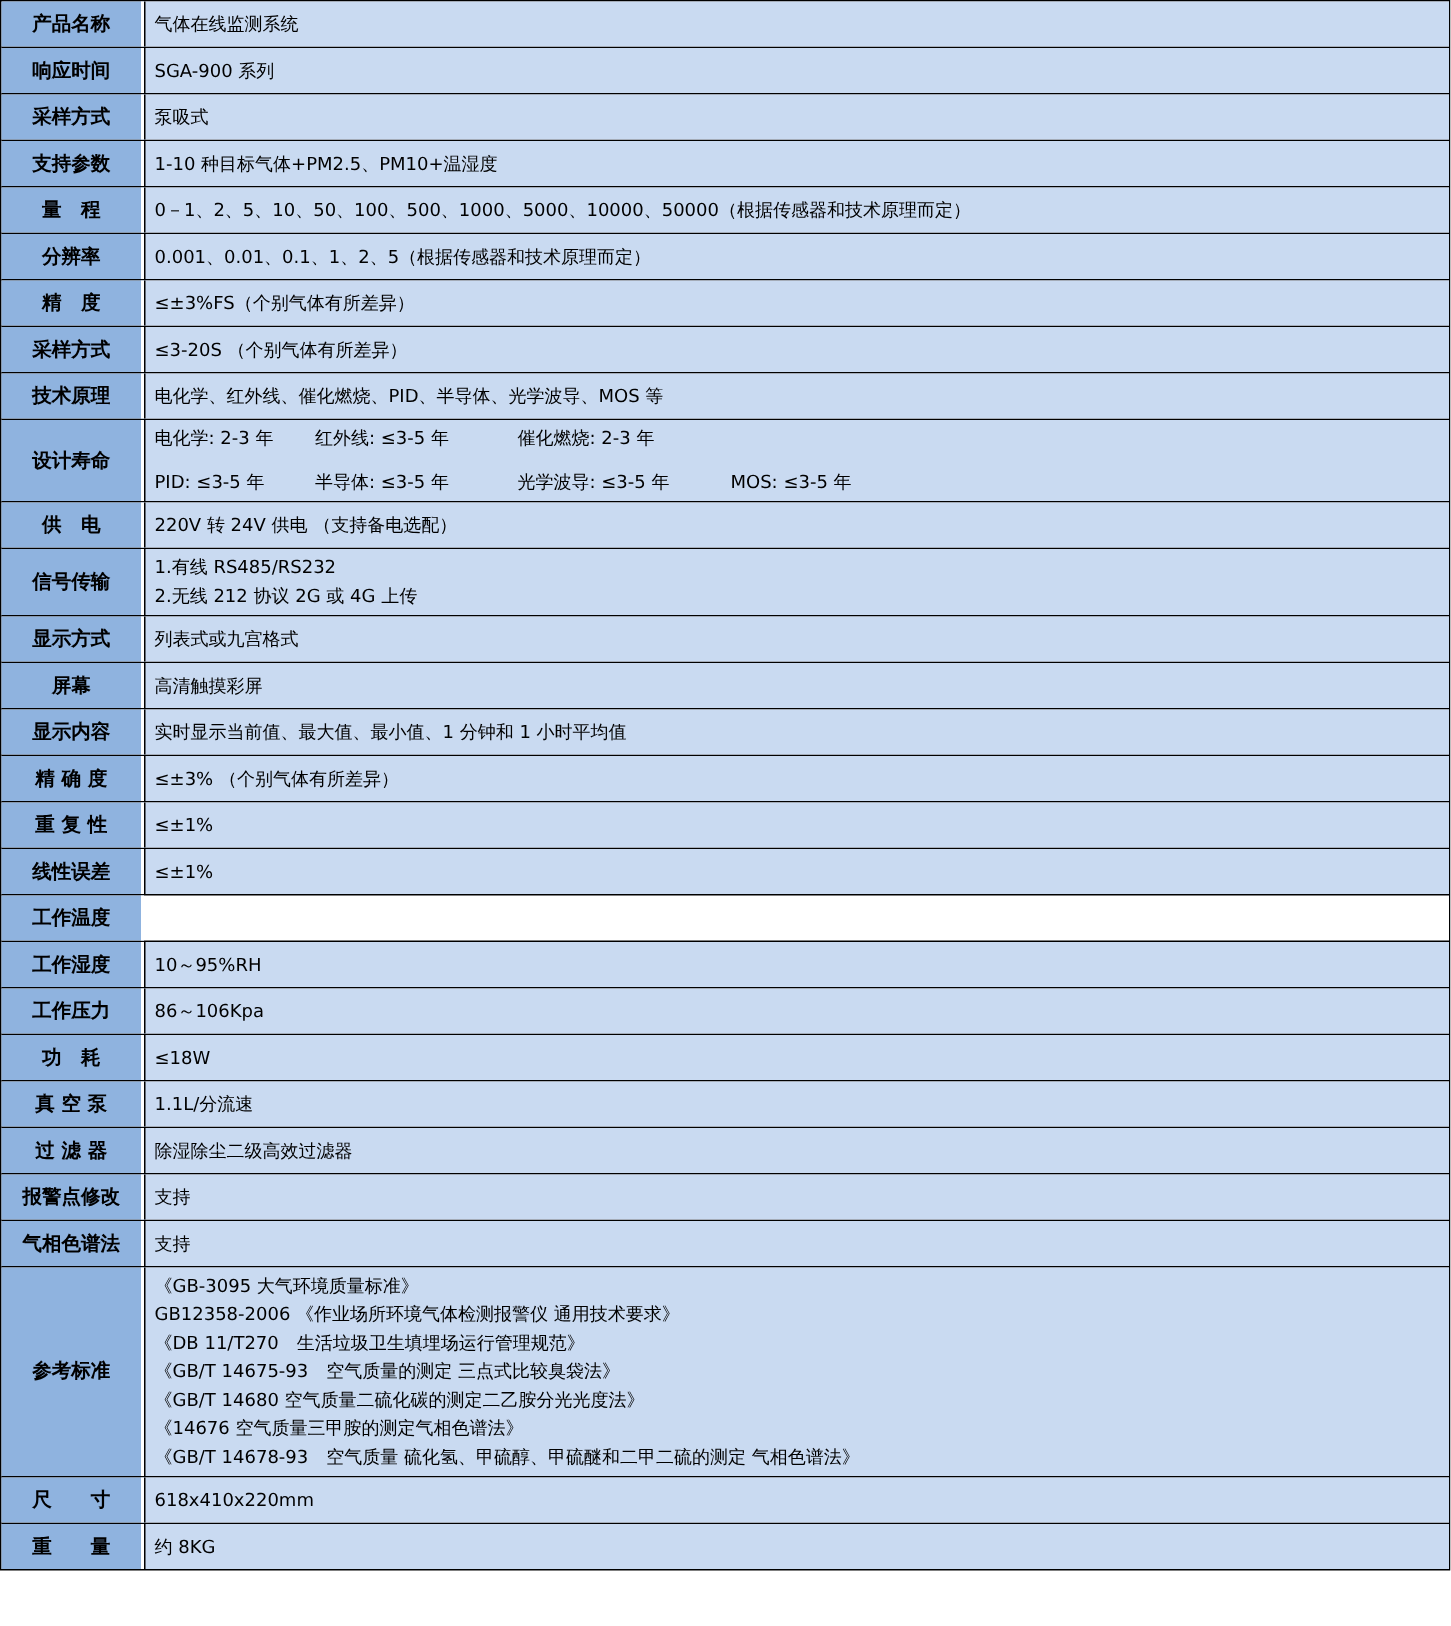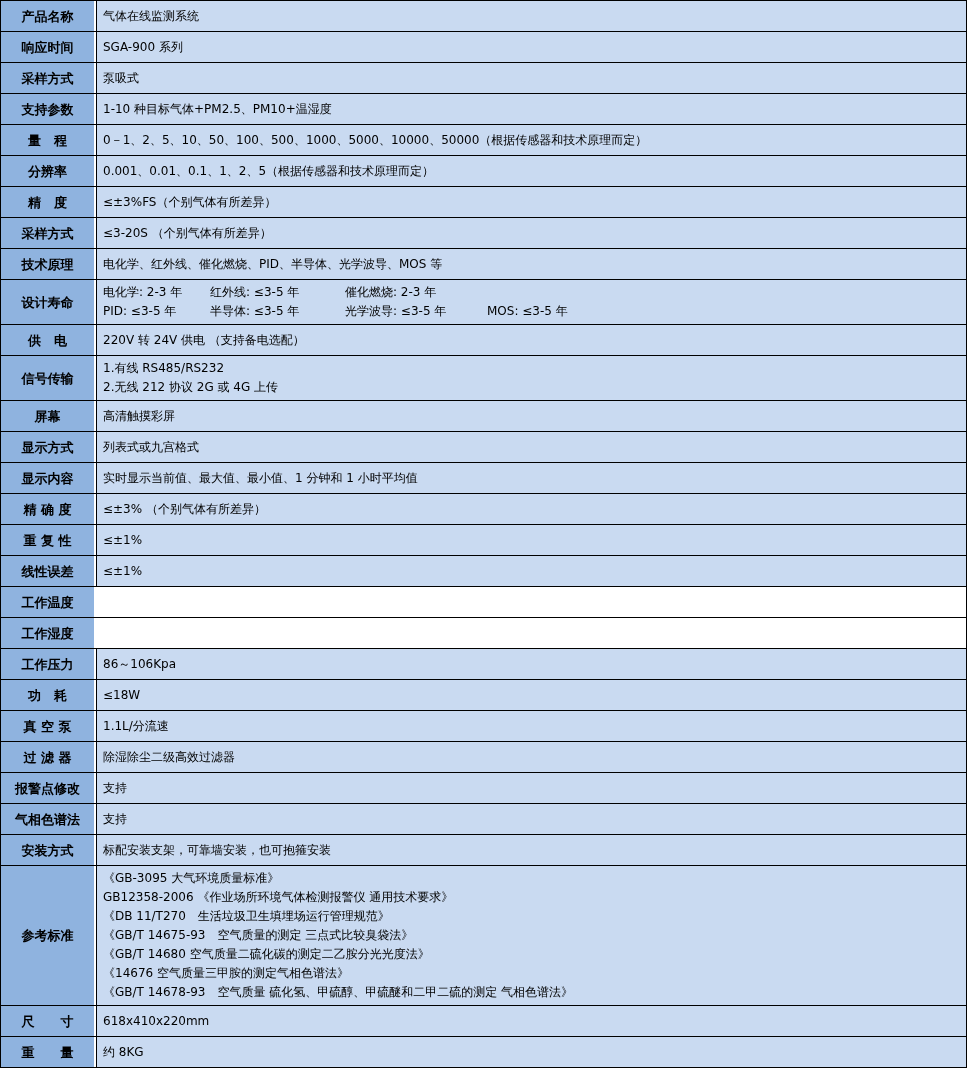--- a/index.html
+++ b/index.html
@@ -62,20 +62,21 @@
     white-space: pre-wrap;
   }
   .row-multi .value {
     justify-content: center;
     padding-top: 3px;
     padding-bottom: 3px;
   }
   .row-lifespan .value {
     padding-top: 3px;
     padding-bottom: 3px;
+    gap: 10px;
   }
   .cols-line {
     display: grid;
     grid-template-columns: 107px 135px 142px auto;
     line-height: 19px;
   }
   .cols-line span {
     white-space: pre;
   }
 </style>
@@ -161,32 +162,32 @@
         </div>
       </div>
       <div class="row row-multi">
         <div class="label">信号传输</div>
         <div class="value">
           <div class="vline">1.有线 RS485/RS232</div>
           <div class="vline">2.无线 212 协议 2G 或 4G 上传</div>
         </div>
       </div>
       <div class="row">
+        <div class="label">显示方式</div>
+        <div class="value">
+          <div class="vline">列表式或九宫格式</div>
+        </div>
+      </div>
+      <div class="row">
         <div class="label">屏幕</div>
         <div class="value">
           <div class="vline">高清触摸彩屏</div>
         </div>
       </div>
       <div class="row">
-        <div class="label">显示方式</div>
-        <div class="value">
-          <div class="vline">列表式或九宫格式</div>
-        </div>
-      </div>
-      <div class="row">
         <div class="label">显示内容</div>
         <div class="value">
           <div class="vline">实时显示当前值、最大值、最小值、1 分钟和 1 小时平均值</div>
         </div>
       </div>
       <div class="row">
         <div class="label">精 确 度</div>
         <div class="value">
           <div class="vline">≤±3% （个别气体有所差异）</div>
         </div>
@@ -201,20 +202,23 @@
         <div class="label">线性误差</div>
         <div class="value">
           <div class="vline">≤±1%</div>
         </div>
       </div>
       <div class="row">
         <div class="label">工作温度</div>
       </div>
       <div class="row">
         <div class="label">工作湿度</div>
+        <div class="value">
+          <div class="vline">10～95%RH</div>
+        </div>
       </div>
       <div class="row">
         <div class="label">工作压力</div>
         <div class="value">
           <div class="vline">86～106Kpa</div>
         </div>
       </div>
       <div class="row">
         <div class="label">功　耗</div>
         <div class="value">
@@ -236,26 +240,20 @@
       <div class="row">
         <div class="label">报警点修改</div>
         <div class="value">
           <div class="vline">支持</div>
         </div>
       </div>
       <div class="row">
         <div class="label">气相色谱法</div>
         <div class="value">
           <div class="vline">支持</div>
-        </div>
-      </div>
-      <div class="row">
-        <div class="label">安装方式</div>
-        <div class="value">
-          <div class="vline">标配安装支架，可靠墙安装，也可抱箍安装</div>
         </div>
       </div>
       <div class="row row-multi">
         <div class="label">参考标准</div>
         <div class="value">
           <div class="vline">《GB-3095 大气环境质量标准》</div>
           <div class="vline">GB12358-2006 《作业场所环境气体检测报警仪 通用技术要求》</div>
           <div class="vline">《DB 11/T270　生活垃圾卫生填埋场运行管理规范》</div>
           <div class="vline">《GB/T 14675-93　空气质量的测定 三点式比较臭袋法》</div>
           <div class="vline">《GB/T 14680 空气质量二硫化碳的测定二乙胺分光光度法》</div>

